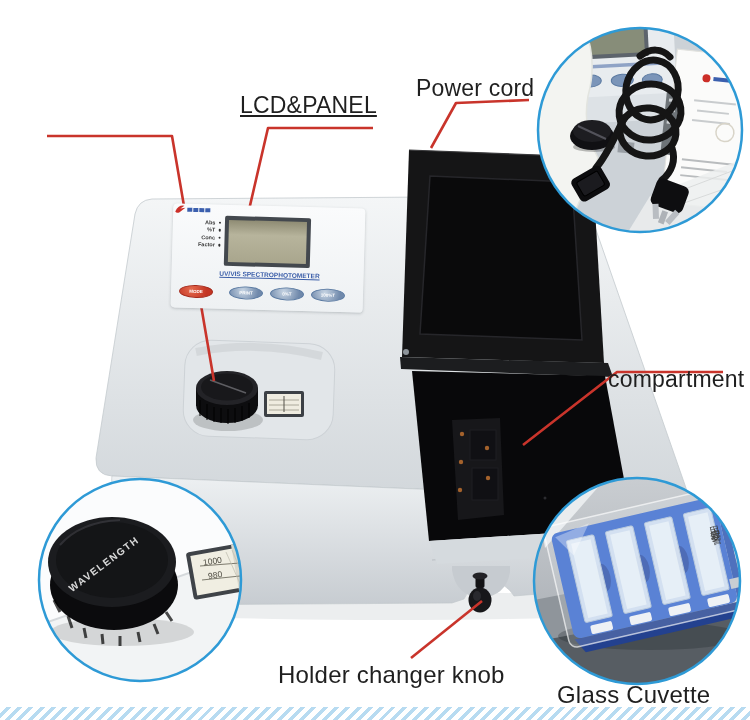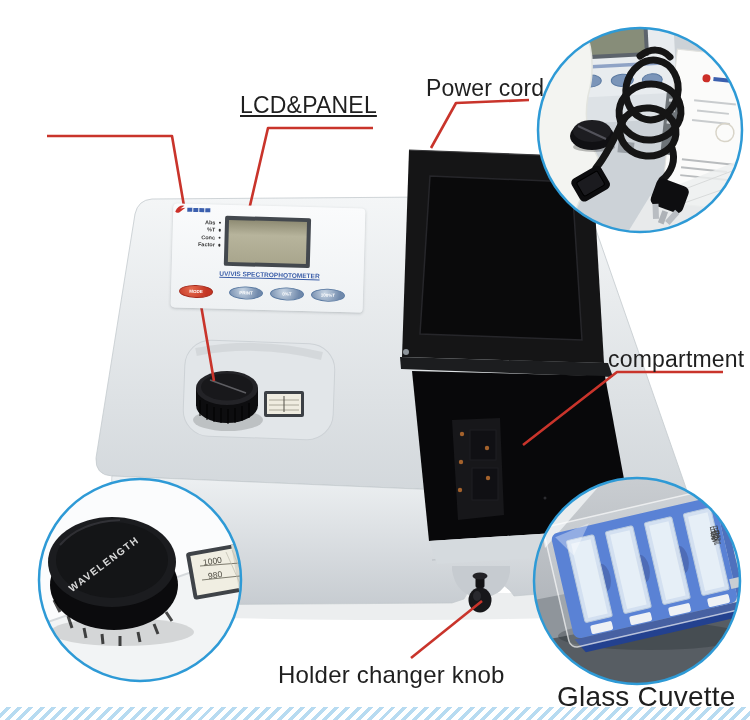--- a/index.html
+++ b/index.html
@@ -4,24 +4,24 @@
 <style>
   html,body{margin:0;padding:0;}
   .stage{position:relative;width:750px;height:720px;background:#ffffff;overflow:hidden;
          font-family:"Liberation Sans",sans-serif;}
   .stage svg{position:absolute;left:0;top:0;}
 
   
   .callout{position:absolute;color:#1f1f1f;font-size:23px;letter-spacing:.2px;white-space:nowrap;z-index:6;}
   .lbl-wl{left:5px;top:99px;}
   .lbl-lcd{left:240px;top:92px;text-decoration:underline;}
-  .lbl-power{left:426px;top:75px;}
-  .lbl-compartment{left:608px;top:346px;}
+  .lbl-power{left:416px;top:75px;}
+  .lbl-compartment{left:608px;top:366px;}
   .lbl-holder{left:278px;top:661px;font-size:24px;}
-  .lbl-glass{left:557px;top:681px;font-size:28px;}
+  .lbl-glass{left:557px;top:681px;font-size:24px;}
 
   
   .panel{position:absolute;left:172px;top:206px;width:192px;height:104px;
          background:linear-gradient(#fafbfc,#eef1f3);border-radius:4px;
          box-shadow:0 1px 3px rgba(40,50,60,.25);transform:rotate(1.6deg);z-index:3;}
   .leds{position:absolute;left:12px;top:14px;width:36px;}
   .led-row{display:flex;justify-content:flex-end;align-items:center;gap:3px;height:7.5px;
            font-size:5.5px;font-weight:bold;color:#3a3a3a;}
   .led-dot{width:2.5px;height:2.5px;border-radius:50%;background:#2f2f2f;}
   .lcd{position:absolute;left:52px;top:11px;width:86px;height:50px;background:#43484e;

